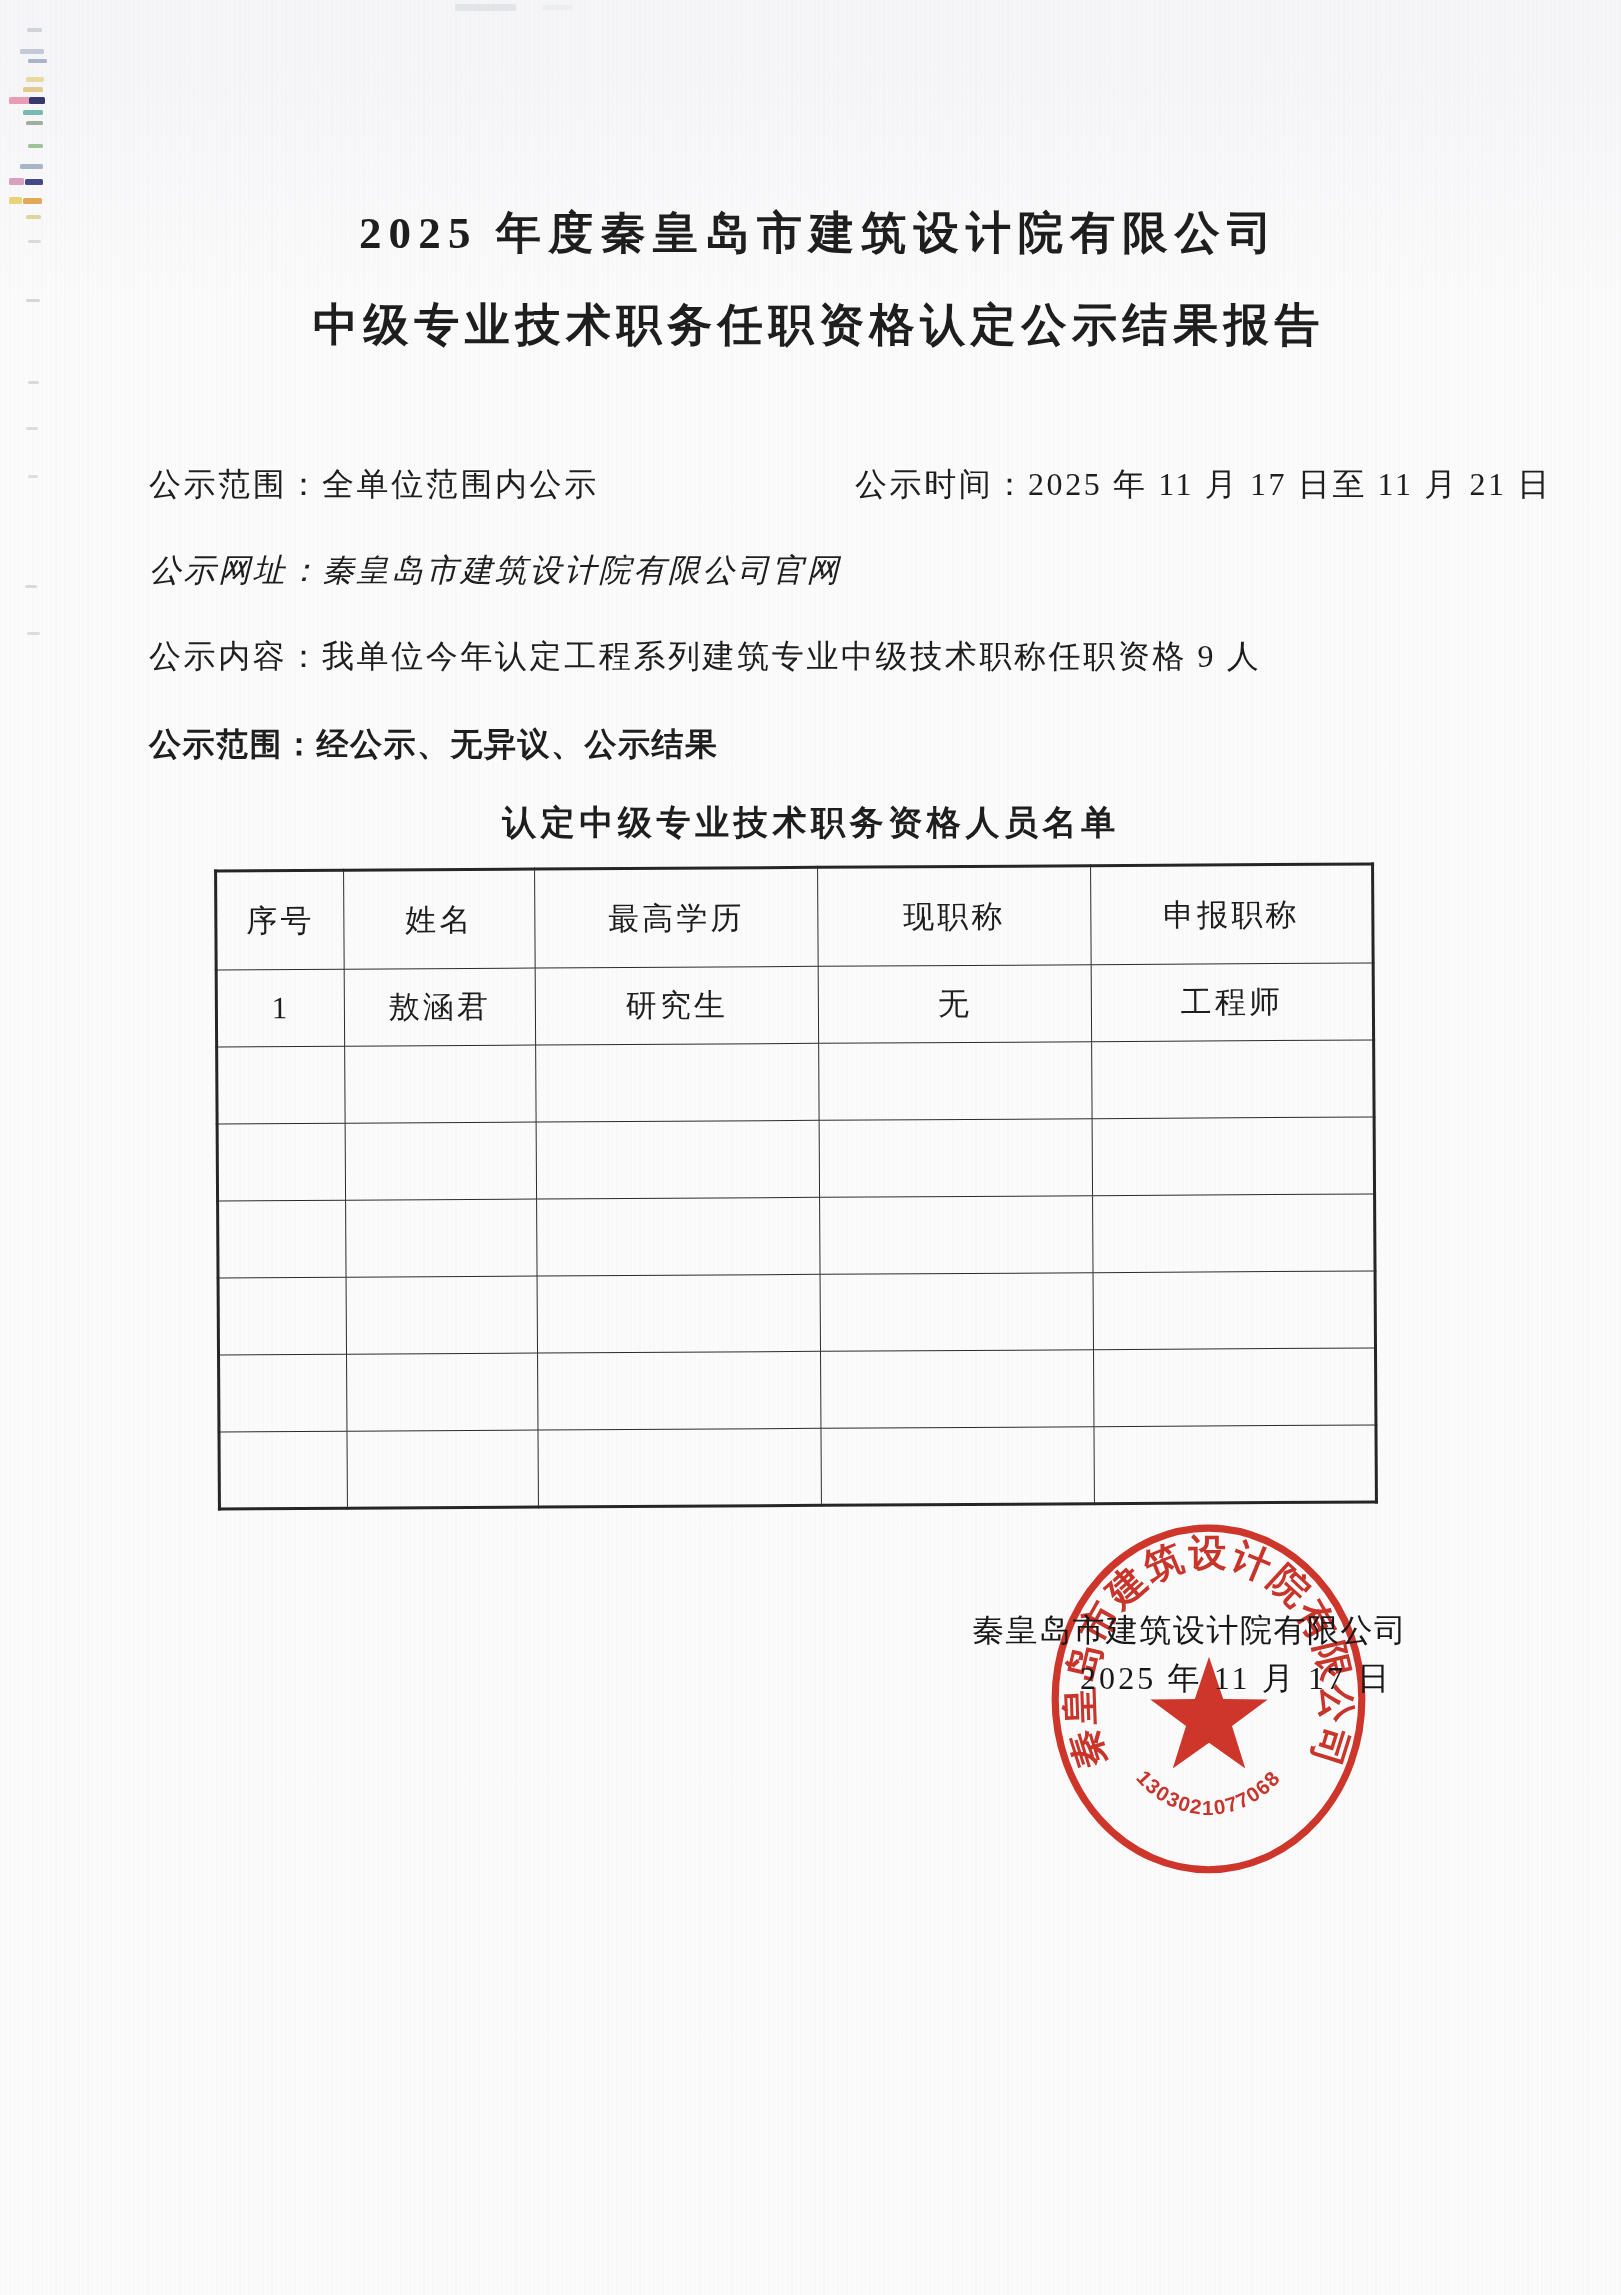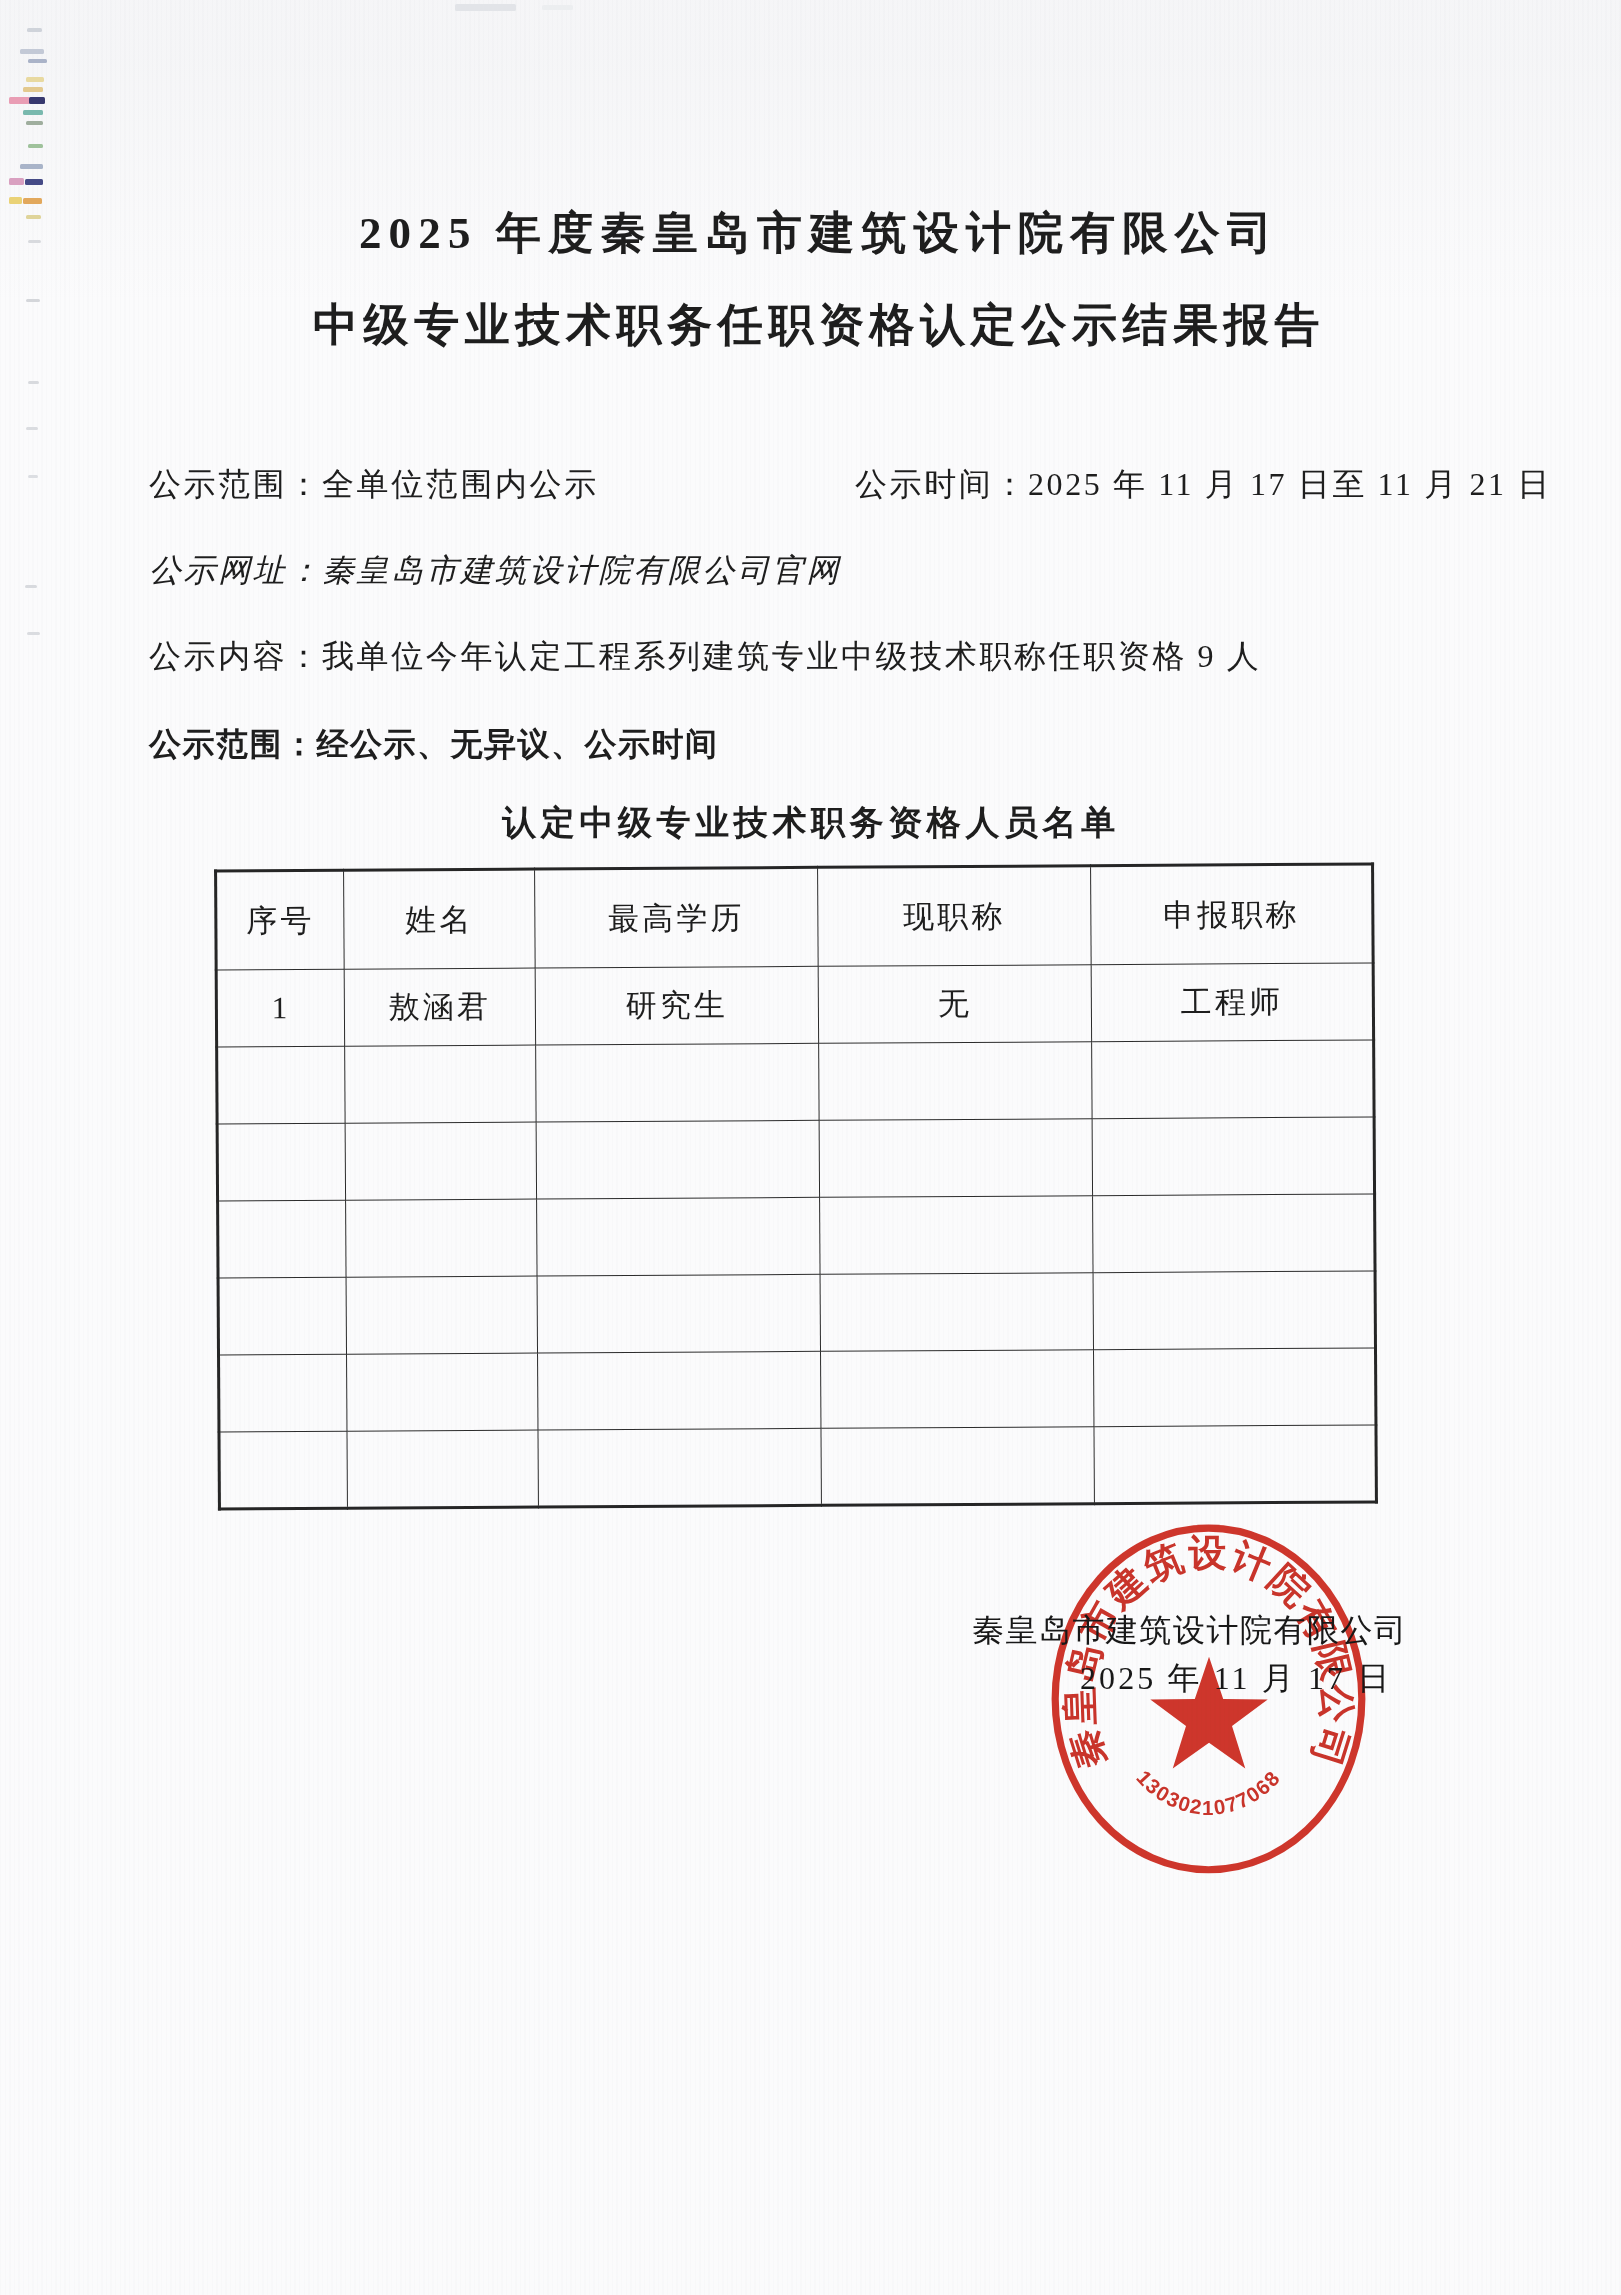--- a/index.html
+++ b/index.html
@@ -108,21 +108,21 @@
   <div class="art" style="left:455px;top:4.1px;width:61px;height:7.2px;background:#e2e4e8;"></div>
   <div class="art" style="left:542px;top:5.1px;width:31px;height:5.1px;background:#eceef0;"></div>
 
   <h1 class="title t1">2025 年度秦皇岛市建筑设计院有限公司</h1>
   <h1 class="title t2">中级专业技术职务任职资格认定公示结果报告</h1>
 
   <div class="infoline l-scope"><span>公示范围：</span><span>全单位范围内公示</span></div>
   <div class="infoline l-time"><span>公示时间：</span><span>2025 年 11 月 17 日至 11 月 21 日</span></div>
   <div class="infoline l-site"><span>公示网址：</span><span>秦皇岛市建筑设计院有限公司官网</span></div>
   <div class="infoline l-content"><span>公示内容：</span><span>我单位今年认定工程系列建筑专业中级技术职称任职资格 9 人</span></div>
-  <div class="infoline l-result"><span>公示范围：</span><span>经公示、无异议、公示时间</span></div>
+  <div class="infoline l-result"><span>公示范围：</span><span>经公示、无异议、公示结果</span></div>
 
   <div class="caption">认定中级专业技术职务资格人员名单</div>
 
   <table class="roster">
     <colgroup>
       <col style="width:128px">
         <col style="width:191px">
         <col style="width:283px">
         <col style="width:273px">
         <col style="width:282px">

